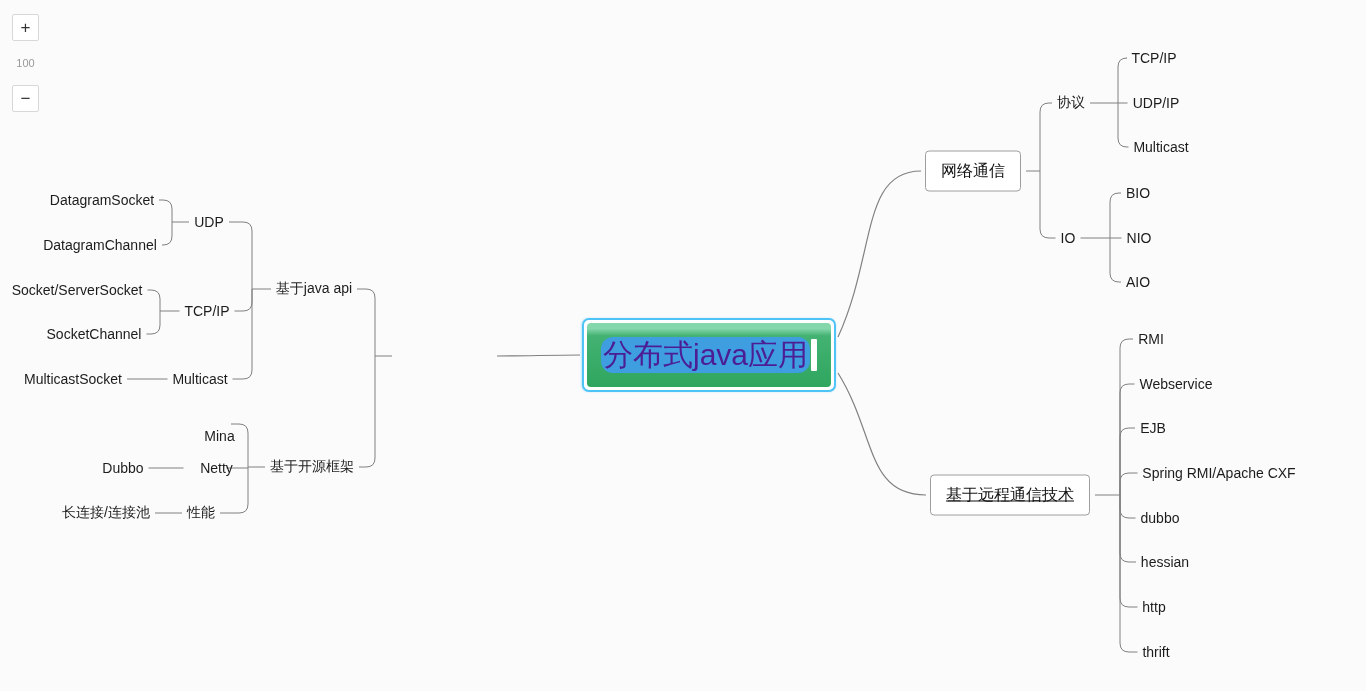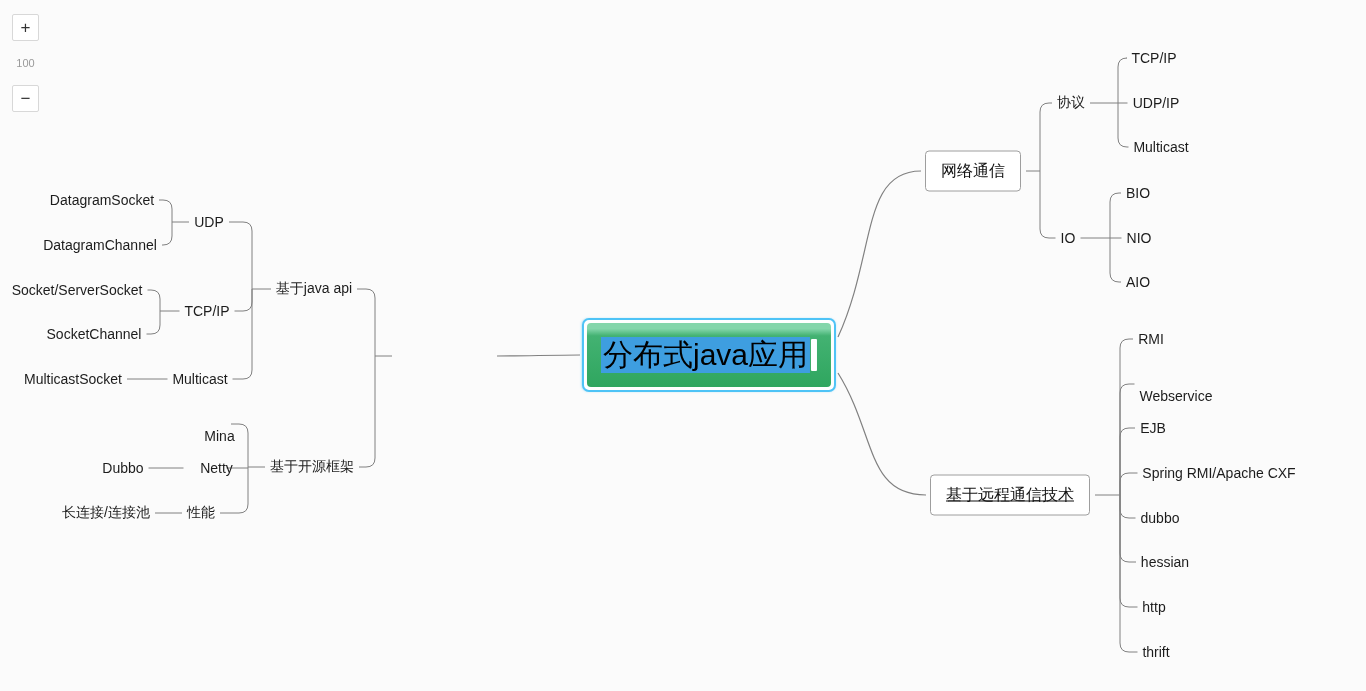--- a/index.html
+++ b/index.html
@@ -20,22 +20,22 @@
   .node.root {
     background:#fff; border:2px solid #4ec3f6; border-radius:7px; padding:3px;
     box-shadow:0 0 2px rgba(80,195,246,.35);
   }
   .root-inner {
     border-radius:4px; padding:14px 14px;
     display:flex; align-items:center;
     background:linear-gradient(180deg,#84d6ab 0%,#84d6ab 9%,#43b272 20%,#2fa65f 100%);
   }
   .root-text {
-    font-size:30px; line-height:34px; color:#000000;
-    background:#3e9ee0; padding:1px 2px;
+    font-size:30px; line-height:34px; color:#4c1d95;
+    background:#3e9ee0; padding:1px 2px;border-radius:12px;
   }
   .caret { display:inline-block; width:6px; height:32px; background:#ffffff; margin-left:1px; border-radius:1px; }
 
   .zoom-panel { position:absolute; left:12px; top:14px; width:27px; display:flex; flex-direction:column; align-items:center; }
   .zoom-btn {
     width:27px; height:27px; background:#fff; border:1px solid #d8d8d8; border-radius:2px;
     font-size:17px; line-height:1; color:#333; cursor:pointer; font-family:inherit; display:block;
   }
   .zoom-level { font-size:11px; color:#9a9a9a; margin:16px 0; }
 </style>
@@ -78,20 +78,20 @@
     <div class="node text" style="left: 1071px; top: 103px;">协议</div>
     <div class="node text" style="left: 1154px; top: 58px;">TCP/IP</div>
     <div class="node text" style="left: 1156px; top: 103px;">UDP/IP</div>
     <div class="node text" style="left: 1161px; top: 147px;">Multicast</div>
     <div class="node text" style="left: 1068px; top: 238px;">IO</div>
     <div class="node text" style="left: 1138px; top: 193px;">BIO</div>
     <div class="node text" style="left: 1139px; top: 238px;">NIO</div>
     <div class="node text" style="left: 1138px; top: 282px;">AIO</div>
     <div class="node box" style="left: 1010px; top: 495px; text-decoration: underline;">基于远程通信技术</div>
     <div class="node text" style="left: 1151px; top: 339px;">RMI</div>
-    <div class="node text" style="left: 1176px; top: 384px; margin-top: 12px;">Webservice</div>
+    <div class="node text" style="left: 1176px; top: 384px;">Webservice</div>
     <div class="node text" style="left: 1153px; top: 428px;">EJB</div>
     <div class="node text" style="left: 1219px; top: 473px;">Spring RMI/Apache CXF</div>
     <div class="node text" style="left: 1160px; top: 518px;">dubbo</div>
     <div class="node text" style="left: 1165px; top: 562px;">hessian</div>
     <div class="node text" style="left: 1154px; top: 607px;">http</div>
     <div class="node text" style="left: 1156px; top: 652px;">thrift</div>
   </div>
 
 </body></html>

